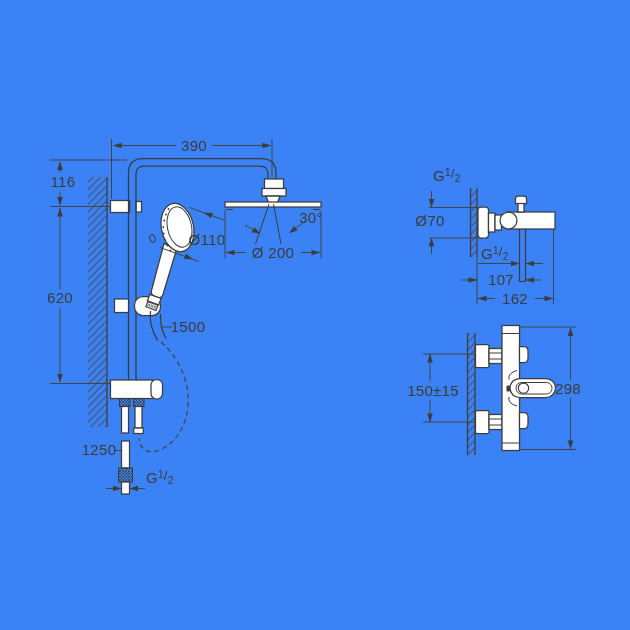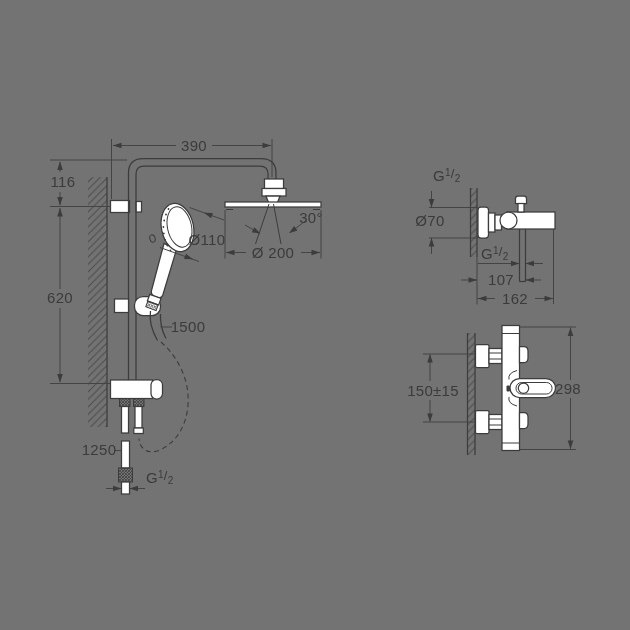--- a/index.html
+++ b/index.html
@@ -1,18 +1,18 @@
 <!DOCTYPE html>
 <html><head>
 <meta charset="utf-8">
 <style>
   html, body { margin: 0; padding: 0; background: #ffffff; }
   .stage {
     width: 630px; height: 630px; position: relative;
-    background: #737373; overflow: hidden;
+    background: #3b82f6; overflow: hidden;
     font-family: "Liberation Sans", sans-serif;
   }
   svg { display: block; }
   .dim-text {
     font-family: "Liberation Sans", sans-serif;
     font-size: 15px;
     fill: #3b3b3b;
     letter-spacing: 0.3px;
   }
   .frac-sup { font-size: 10px; }

